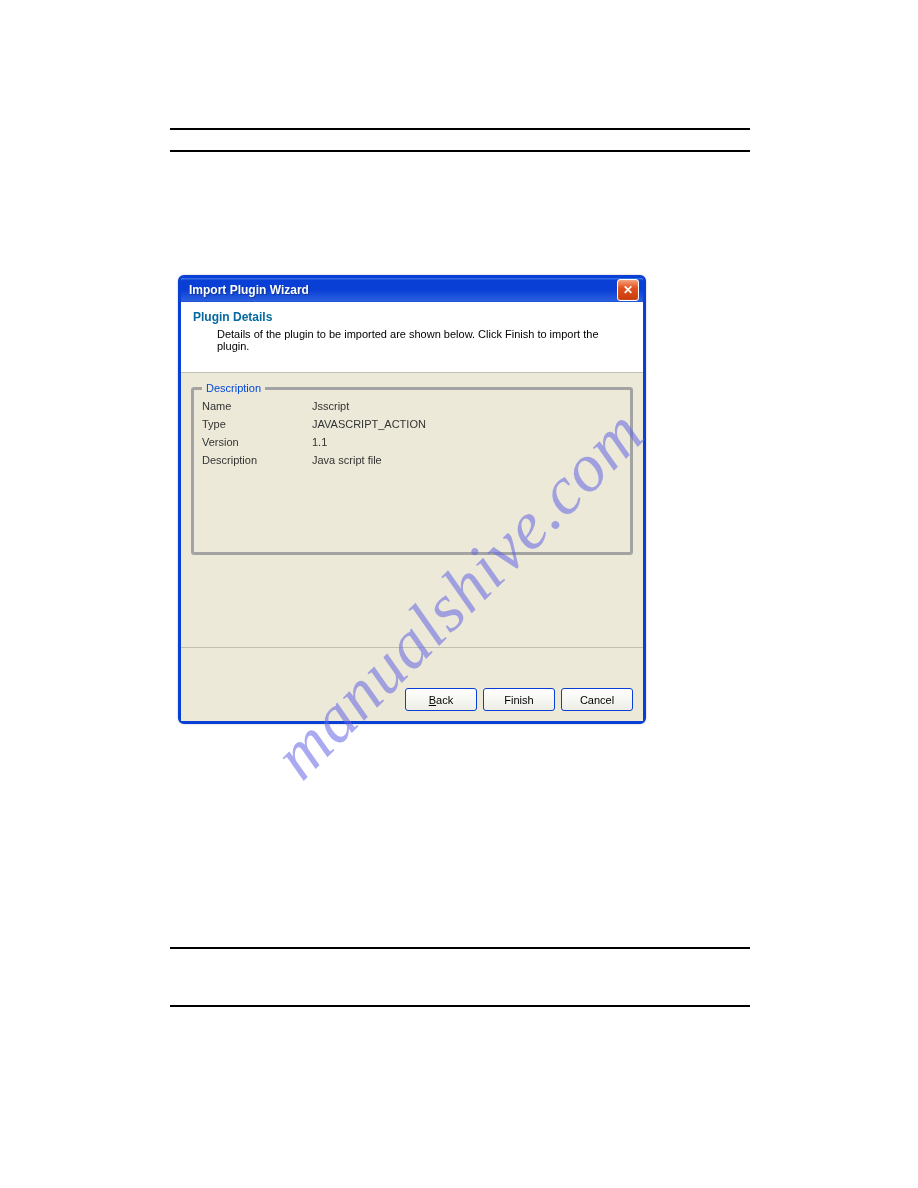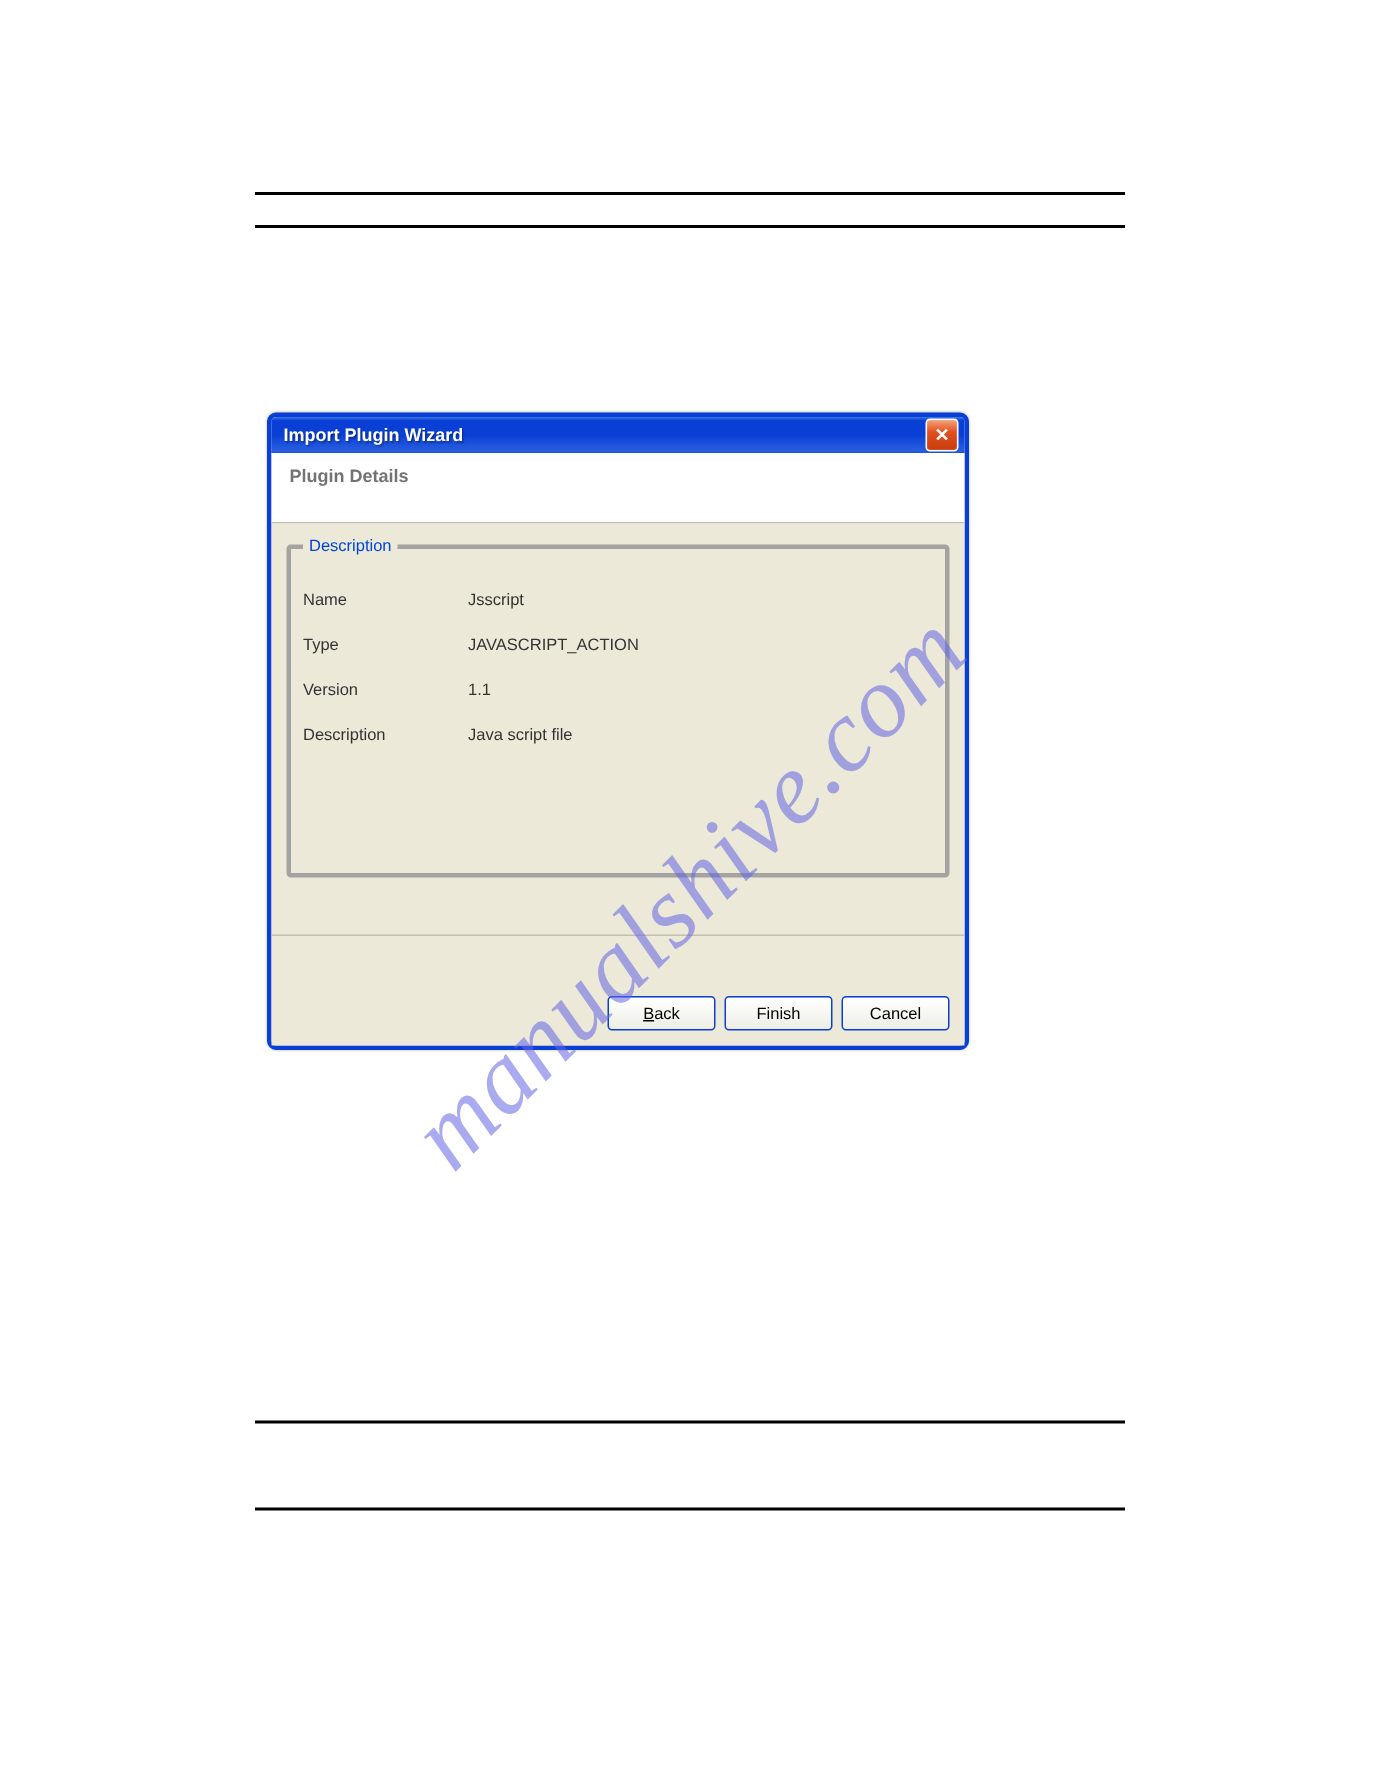--- a/index.html
+++ b/index.html
@@ -79,21 +79,21 @@
   }
 
   .header-panel {
     background: #fff;
     padding: 8px 12px 20px 12px;
     border-bottom: 1px solid #c0c0b0;
   }
   .header-title {
     font-weight: bold;
     font-size: 12px;
-    color: #737373;
+    color: #0369a1;
     margin-bottom: 4px;
   }
   .header-sub {
     font-size: 11px;
     color: #000;
     padding-left: 24px;
   }
 
   .body-panel {
     background: #ece9d8;
@@ -113,21 +113,20 @@
     background: #ece9d8;
     padding: 0 4px;
     color: #0046d5;
     font-size: 11px;
   }
   .row {
     display: flex;
     margin-bottom: 6px;
     font-size: 11px;
     color: #333;
-    margin-top: 18px;
   }
   .row .label { width: 110px; }
   .row .value { flex: 1; }
 
   .footer-panel {
     background: #ece9d8;
     border-top: 1px solid #c0c0b0;
     padding: 8px 10px 10px 10px;
     display: flex;
     justify-content: flex-end;
@@ -159,20 +158,21 @@
   <div class="dialog">
     <div class="titlebar">
       <span class="titlebar-text">Import Plugin Wizard</span>
       <div class="close-btn">
         <span>✕</span>
       </div>
     </div>
 
     <div class="header-panel">
       <div class="header-title">Plugin Details</div>
+      <div class="header-sub">Details of the plugin to be imported are shown below.  Click Finish to import the plugin.</div>
     </div>
 
     <div class="body-panel">
       <div class="fieldset">
         <div class="legend">Description</div>
 
         <div class="row">
           <div class="label">Name</div>
           <div class="value">Jsscript</div>
         </div>

